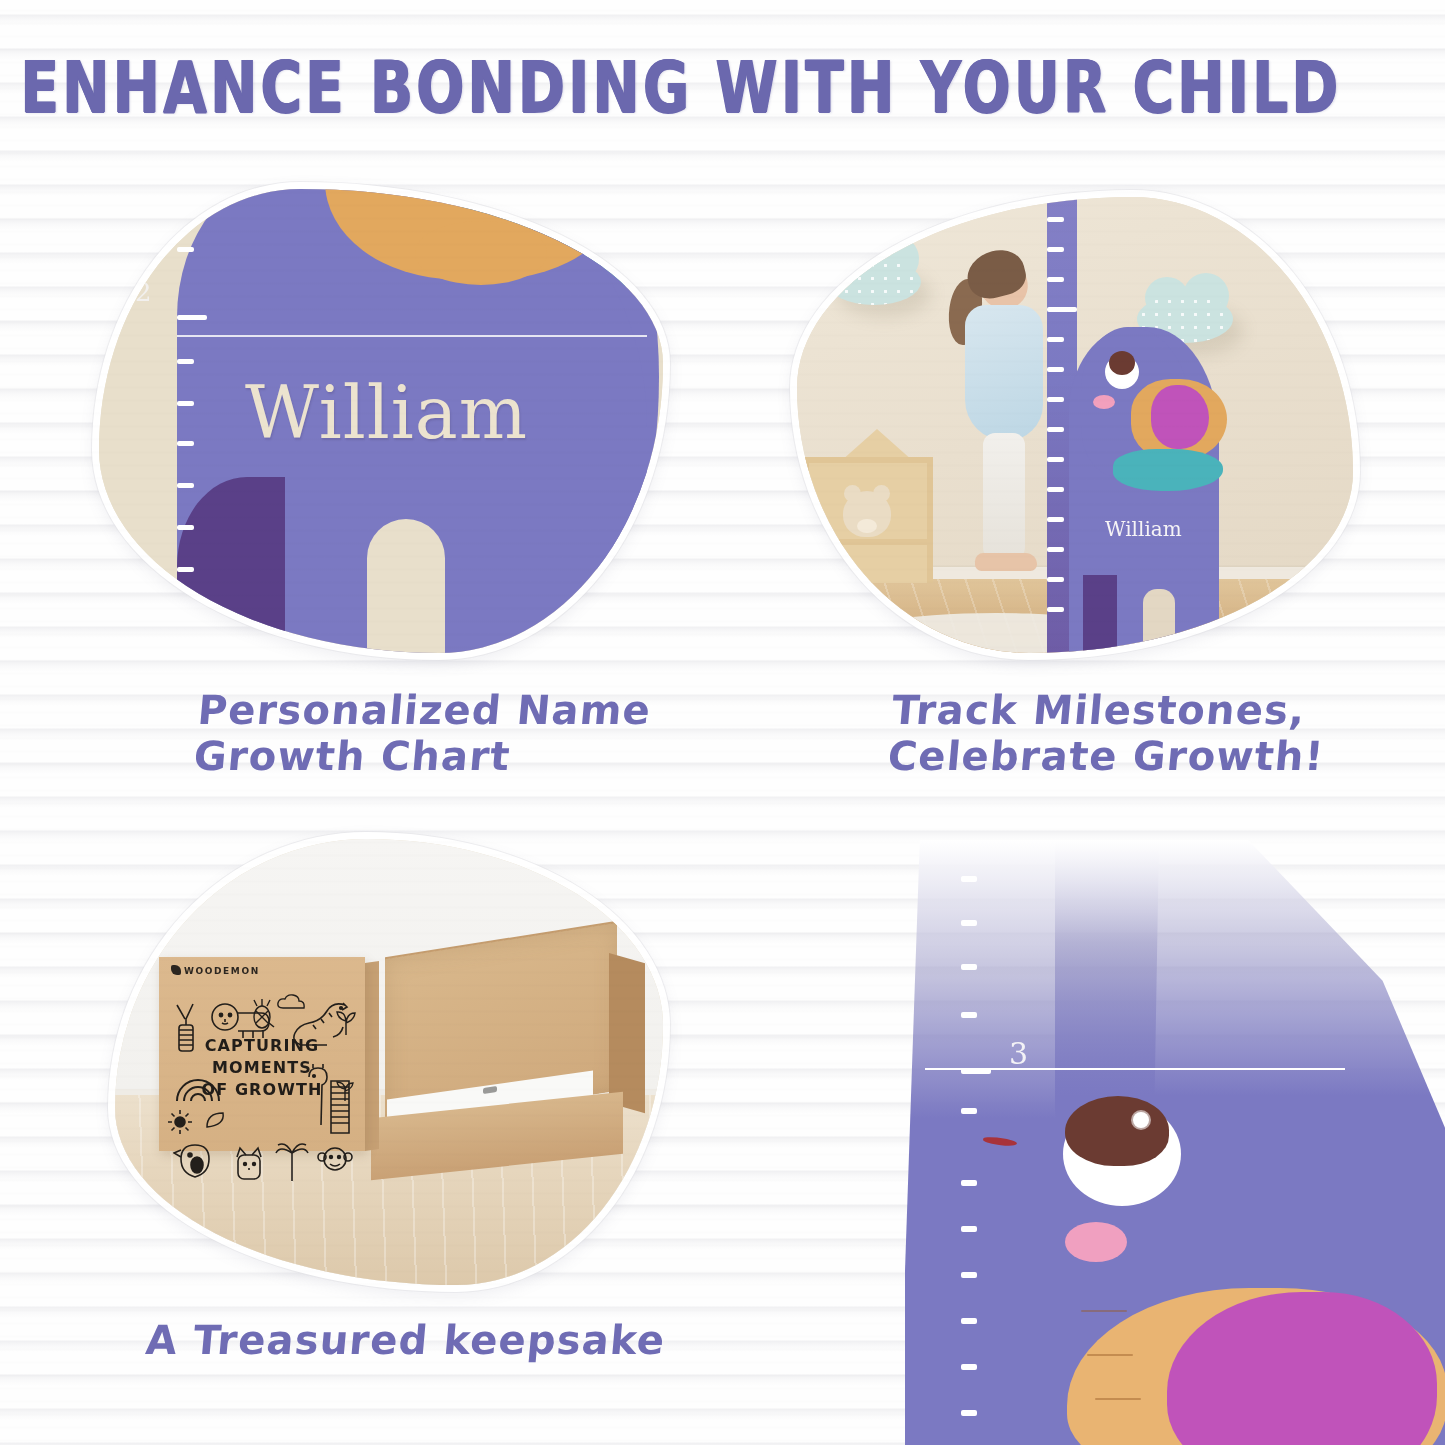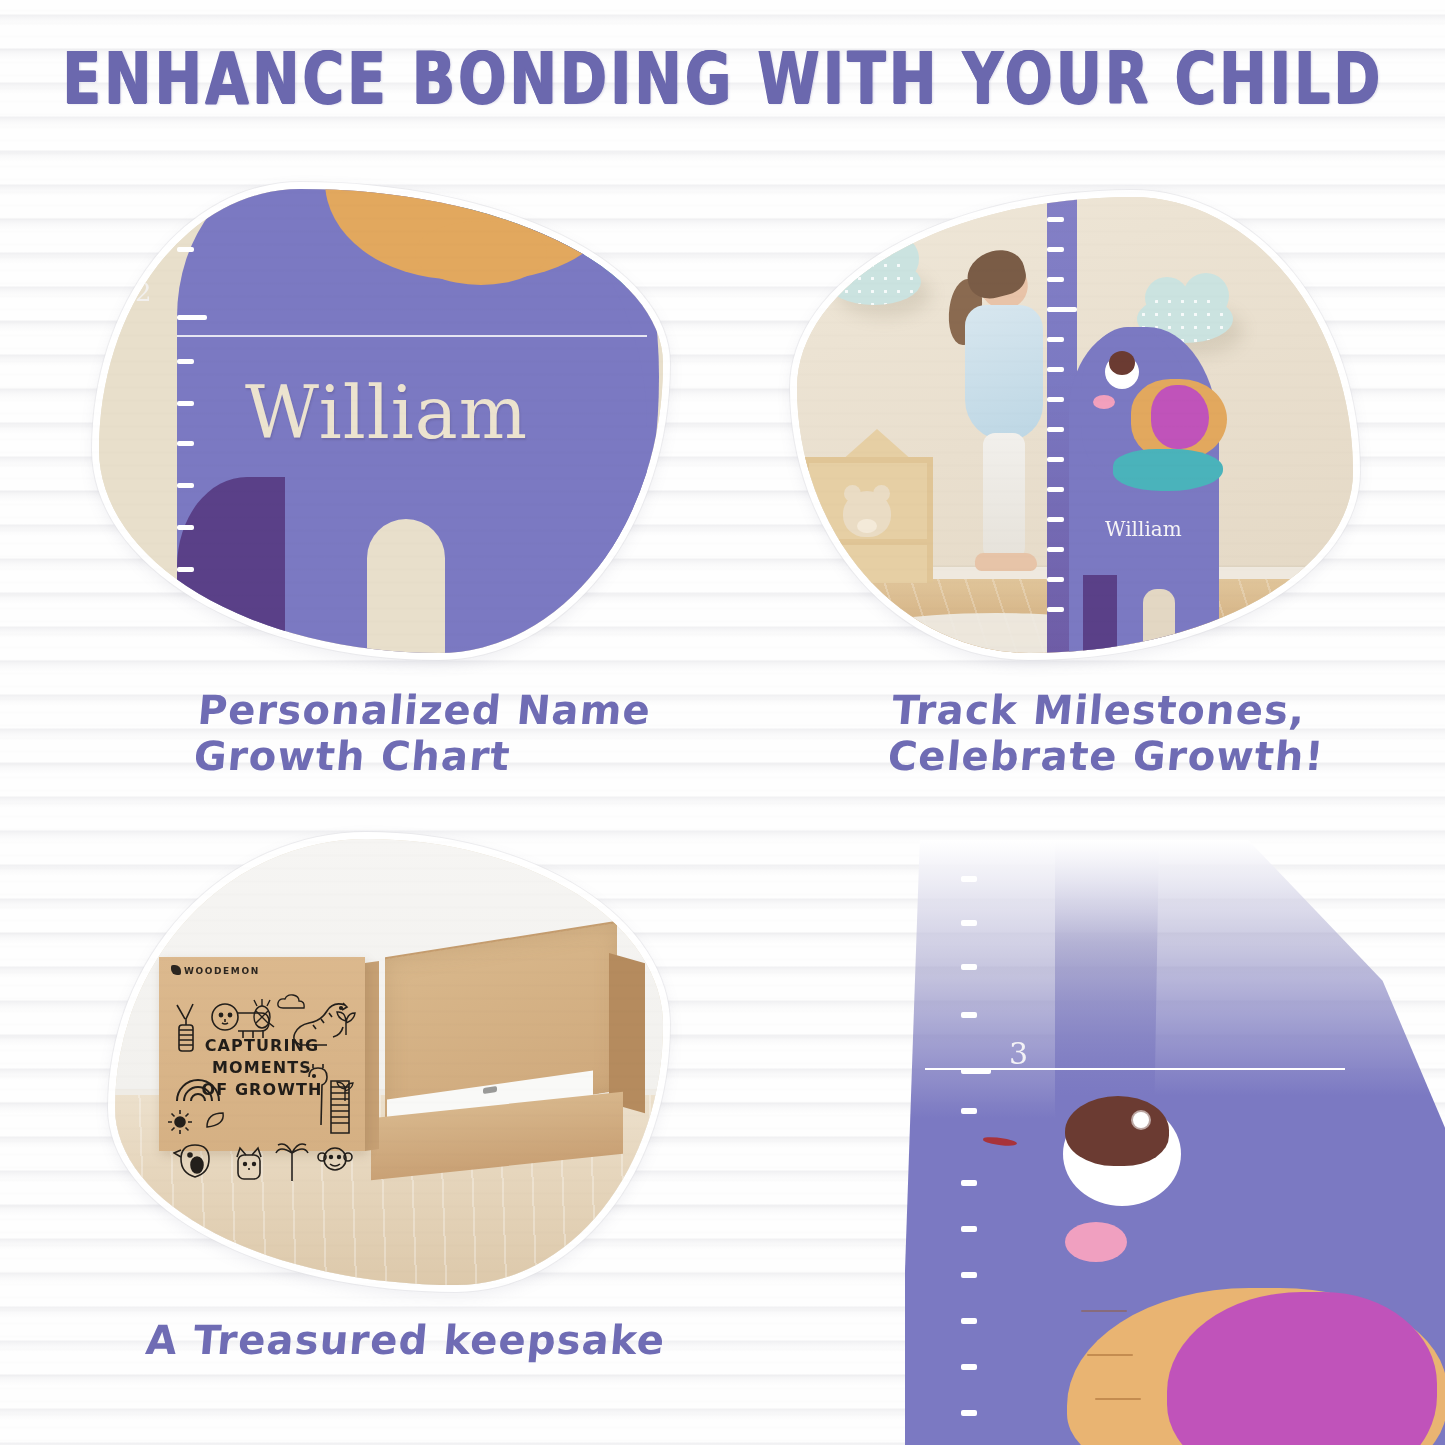--- a/index.html
+++ b/index.html
@@ -38,22 +38,21 @@
         rgba(0,0,0,0) 0px,
         rgba(0,0,0,0) 9px,
         rgba(0,0,0,0.012) 10px,
         rgba(0,0,0,0) 13px
       );
     pointer-events:none;
   }
 
   
   #headline {
-    position:absolute; top:37px; left:0; width:100%;
-    text-align:center;
+    position:absolute; top:46px; left:0; width:100%;
     z-index:6;
   }
   #headline .txt{
     display:inline-block;
     font-family:"DejaVu Sans", sans-serif;
     font-weight:700;
     font-size:58px;
     letter-spacing:3.5px;
     color:#6b68ae;
     transform:scaleY(1.22) scaleX(0.97);

